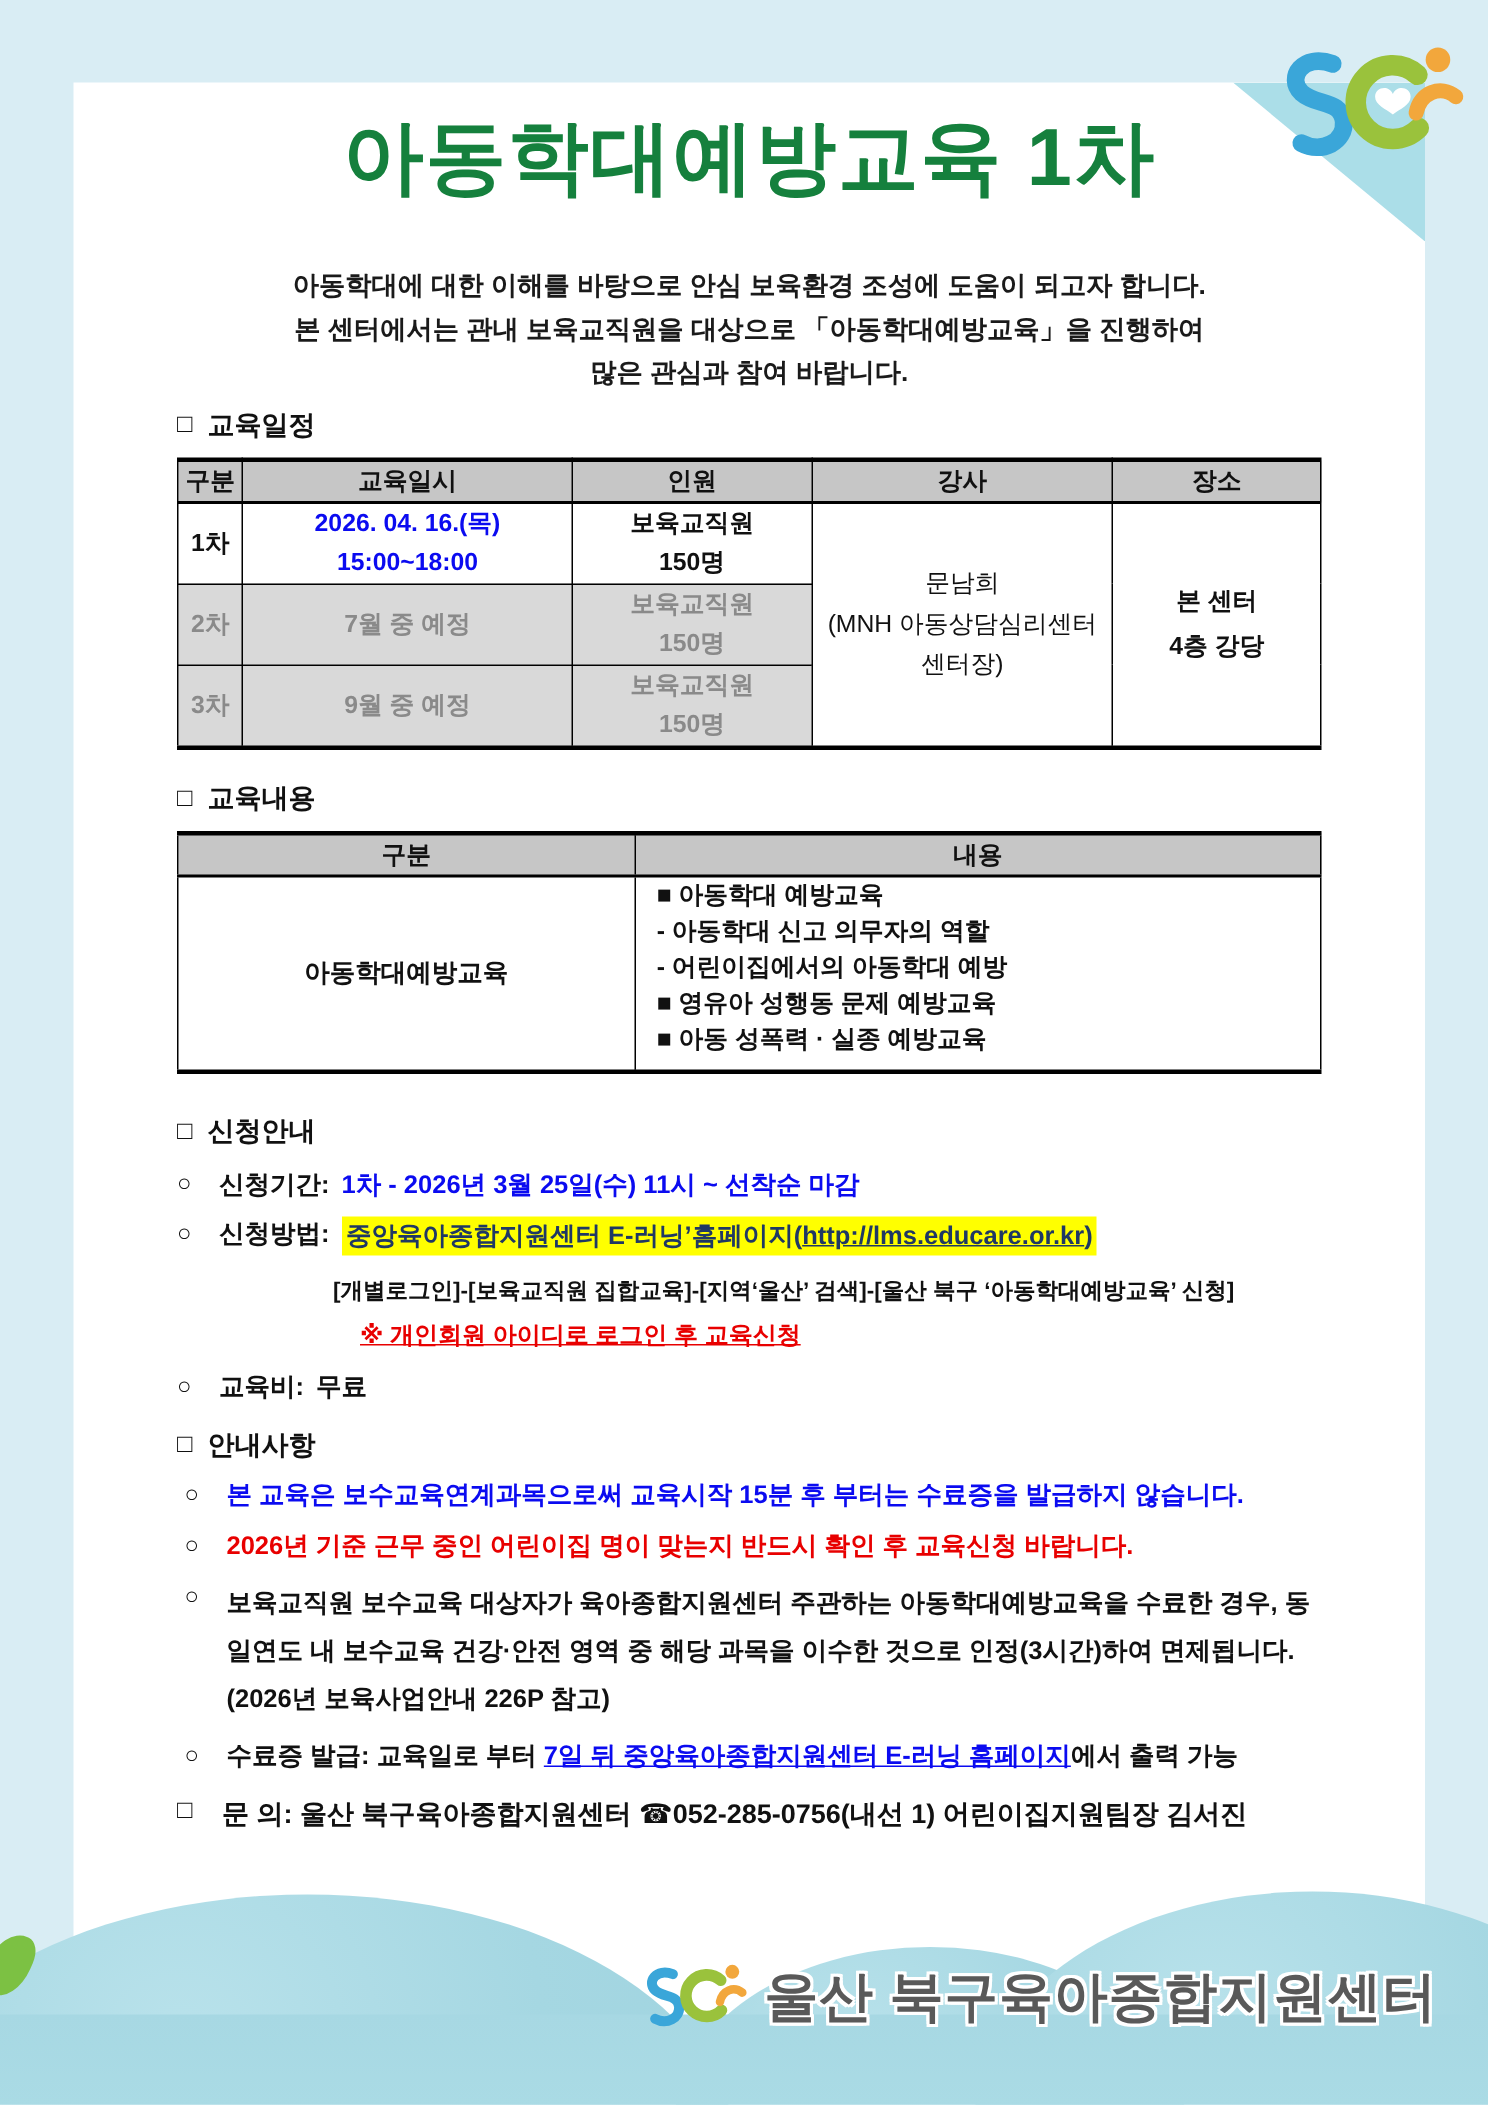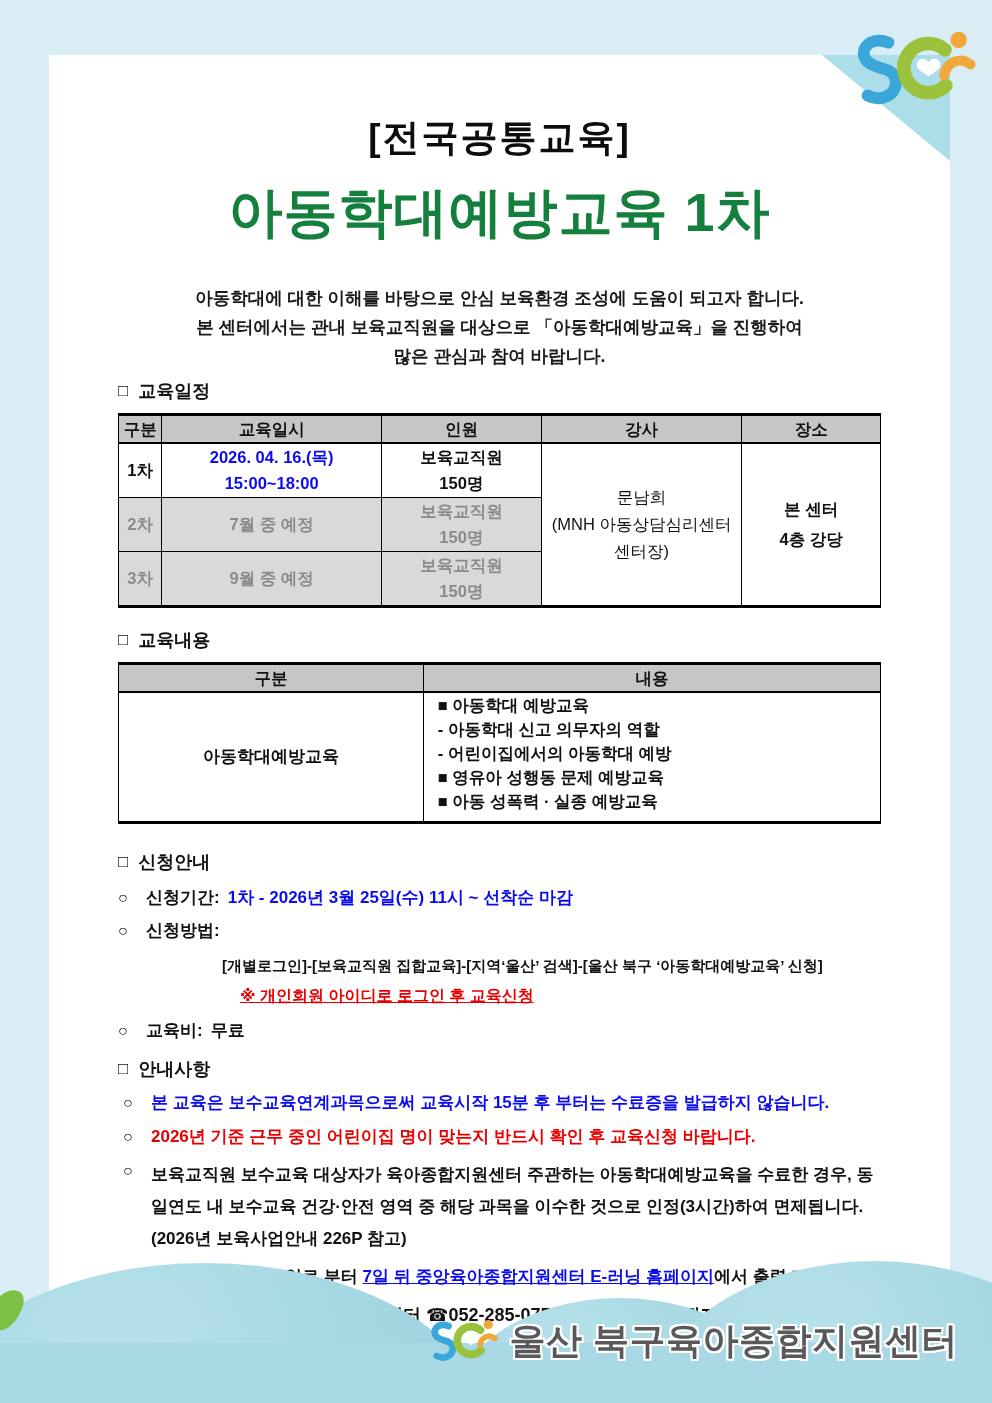--- a/index.html
+++ b/index.html
@@ -71,21 +71,21 @@
   .footer { position:absolute; left:0; right:0; bottom:0; height:160px; z-index:5; pointer-events:none; }
   .bump { position:absolute; border-radius:50%;
           background:radial-gradient(circle at 35% 30%, #b9e2eb 0%, #a5d7e2 55%, #9fd3df 100%); }
   .bump1 { left:-80px; top:20px; width:570px; height:340px; }
   .bump2 { left:450px; top:55px; width:340px; height:230px; }
   .bump3 { left:650px; top:18px; width:450px; height:300px; }
   .band  { position:absolute; left:0; right:0; top:100px; bottom:-2px;
            background:linear-gradient(#a7d8e3,#aadbe5); }
   .leaf { position:absolute; left:-8px; top:45px; width:28px; height:44px;
           background:#7cc143; border-radius:65% 35% 60% 40%; transform:rotate(24deg); }
-  .footer-logo { position:absolute; right:34px; top:62px; display:flex; align-items:center; gap:10px;margin-top:10px; }
+  .footer-logo { position:absolute; right:34px; top:62px; display:flex; align-items:center; gap:10px; }
   .footer-org {
     font-size:36px; font-weight:800; color:#595959; letter-spacing:0.5px;
     text-shadow:
       -2px -2px 0 #fff, 2px -2px 0 #fff, -2px 2px 0 #fff, 2px 2px 0 #fff,
       0 -2px 0 #fff, 0 2px 0 #fff, -2px 0 0 #fff, 2px 0 0 #fff;
   }
 </style>
 </head>
 <body>
 
@@ -95,21 +95,20 @@
 <svg class="top-logo" viewBox="0 0 140 90">
   <path d="M42 16 C20 8 8 26 19 37 C30 47 48 42 50 58 C51.5 73 34 82 19 74" fill="none" stroke="#3aa6d9" stroke-width="13" stroke-linecap="round"></path>
   <path d="M104 24 A27 27 0 1 0 105 63" fill="none" stroke="#9ac23c" stroke-width="15" stroke-linecap="round"></path>
   <path d="M86 38 c-3 -7 -13 -5 -13 2 c0 6 8 9 13 13 c5 -4 13 -7 13 -13 c0 -7 -10 -9 -13 -2 z" fill="#ffffff"></path>
   <circle cx="119" cy="13" r="9" fill="#f2a73c"></circle>
   <path d="M103 52 C106 37 121 31 132 40" fill="none" stroke="#f2a73c" stroke-width="11" stroke-linecap="round"></path>
 </svg>
 
 <div class="content">
 
-  <div class="category">[전국공통교육]</div>
   <div class="title">아동학대예방교육  1차</div>
 
   <div class="intro">
     <div>아동학대에 대한 이해를 바탕으로 안심 보육환경 조성에 도움이 되고자 합니다.</div>
     <div>본 센터에서는 관내 보육교직원을 대상으로 「아동학대예방교육」을 진행하여</div>
     <div>많은 관심과 참여 바랍니다.</div>
   </div>
 
   <div class="sec-heading" style="margin-top:8px;">
     <span class="marker">□</span>
@@ -210,20 +209,21 @@
 
   <div class="bullet mt12">
     <span class="marker">○</span>
     <span class="label">신청기간:</span>
     <span class="blue-text">1차 - 2026년 3월 25일(수) 11시 ~ 선착순 마감</span>
   </div>
 
   <div class="bullet mt9">
     <span class="marker">○</span>
     <span class="label">신청방법:</span>
+    <span class="hl"><span>중앙육아종합지원센터 E-러닝’홈페이지(</span><span class="u">http://lms.educare.or.kr</span><span>)</span></span>
   </div>
 
   <div class="path-line">[개별로그인]-[보육교직원 집합교육]-[지역‘울산’ 검색]-[울산 북구 ‘아동학대예방교육’ 신청]</div>
   <div class="note-line">※ 개인회원 아이디로 로그인 후 교육신청</div>
 
   <div class="bullet mt12">
     <span class="marker">○</span>
     <span class="label">교육비:</span>
     <span class="fee-value">무료</span>
   </div>

